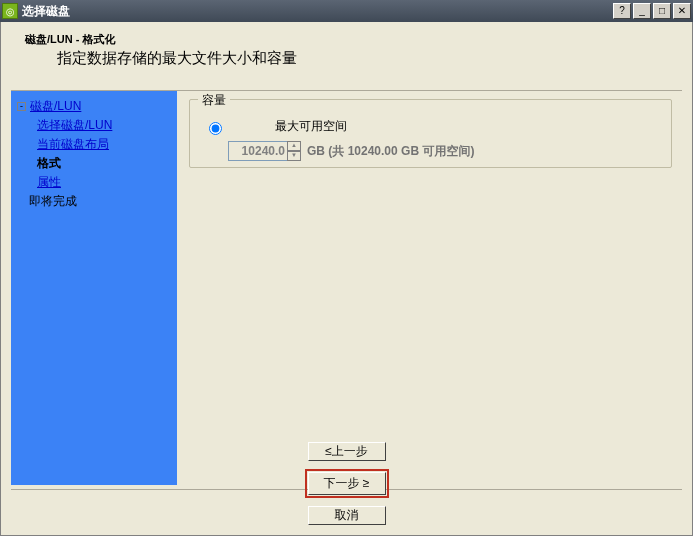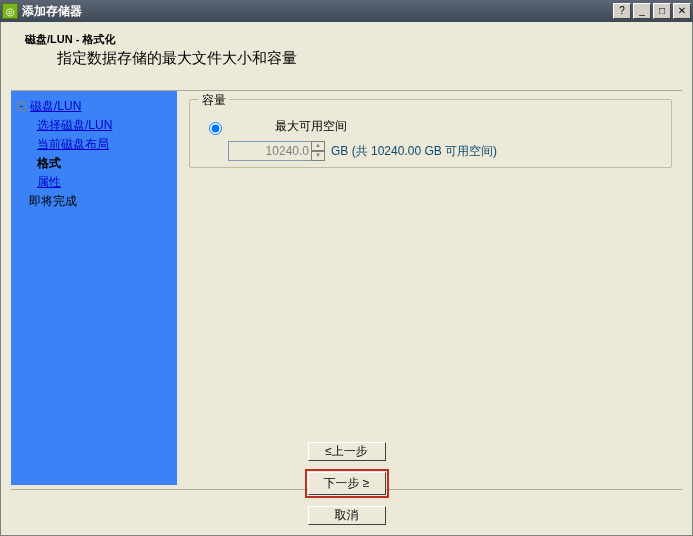--- a/index.html
+++ b/index.html
@@ -122,45 +122,46 @@
     gap: 47px;
   }
   .radio-row input[type=radio] { margin-right: 6px; }
   .size-row {
     margin-left: 24px;
     margin-top: 6px;
     display: flex;
     align-items: center;
   }
   .size-input {
-    width: 84px;
+    width: 60px;
     height: 20px;
     border: 1px solid #7f9db9;
     background: #ece9d8;
     color: #808080;
     text-align: right;
     padding: 0 2px;
     font-size: 12px;
+    font-weight: bold;
   }
   .spinner {
     display: flex;
     flex-direction: column;
     margin-left: -1px;
   }
   .spin-btn {
     width: 14px; height: 10px;
     background: #ece9d8;
     border: 1px solid #808080;
     font-size: 6px;
     line-height: 6px;
     text-align: center;
     color: #808080;
     cursor: pointer;
   }
-  .size-label { margin-left: 6px; color: #0c4a6e; }
+  .size-label { margin-left: 6px; color: #737373; font-weight: bold; }
   .footer {
     position: absolute;
     left: 10px; right: 10px; bottom: 10px;
     height: 36px;
     border-top: 1px solid #aca899;
     padding-top: 8px;
     display: flex;
     justify-content: flex-end;
     gap: 8px;
     align-items: center;
@@ -185,21 +186,21 @@
     border: 2px solid #c03020;
     padding: 1px;
     display: inline-flex;
   }
 </style>
 </head>
 <body>
 
 <div class="titlebar">
   <div class="app-icon">◎</div>
-  <div class="title-text">添加存储器</div>
+  <div class="title-text">选择磁盘</div>
   <div class="win-controls">
     <div class="win-btn">?</div>
     <div class="win-btn">_</div>
     <div class="win-btn">□</div>
     <div class="win-btn">✕</div>
   </div>
 </div>
 
 <div class="content-area">
 

